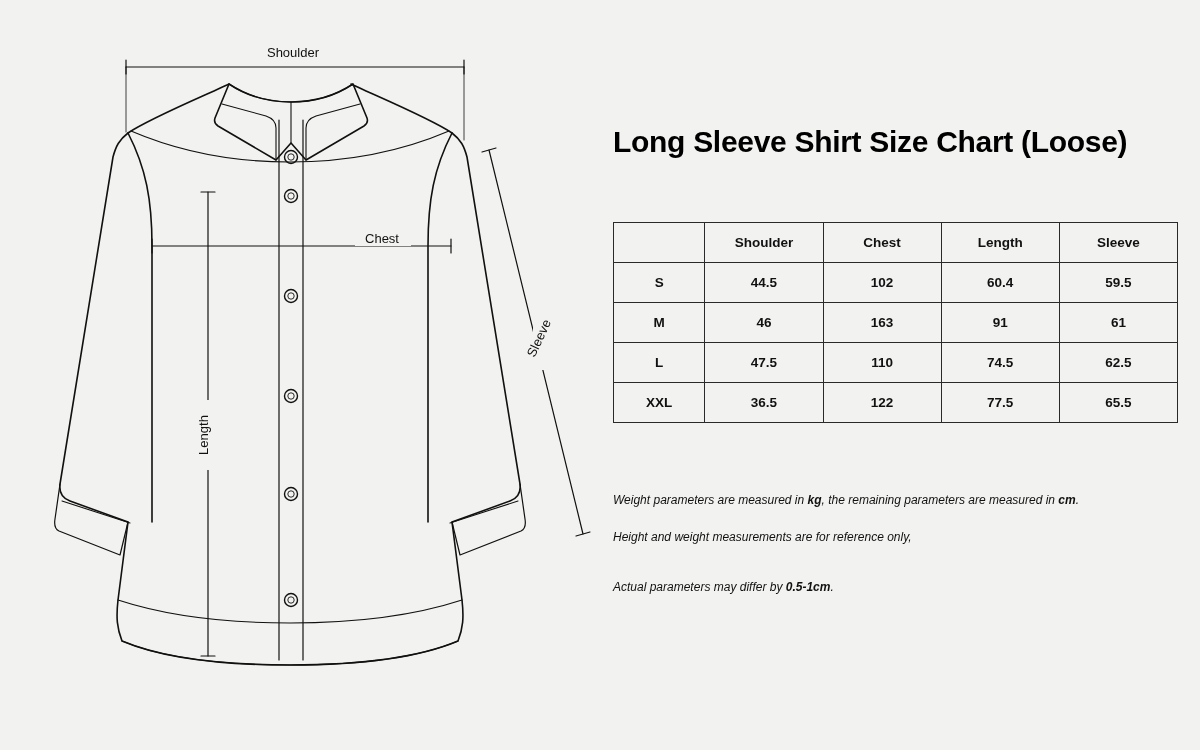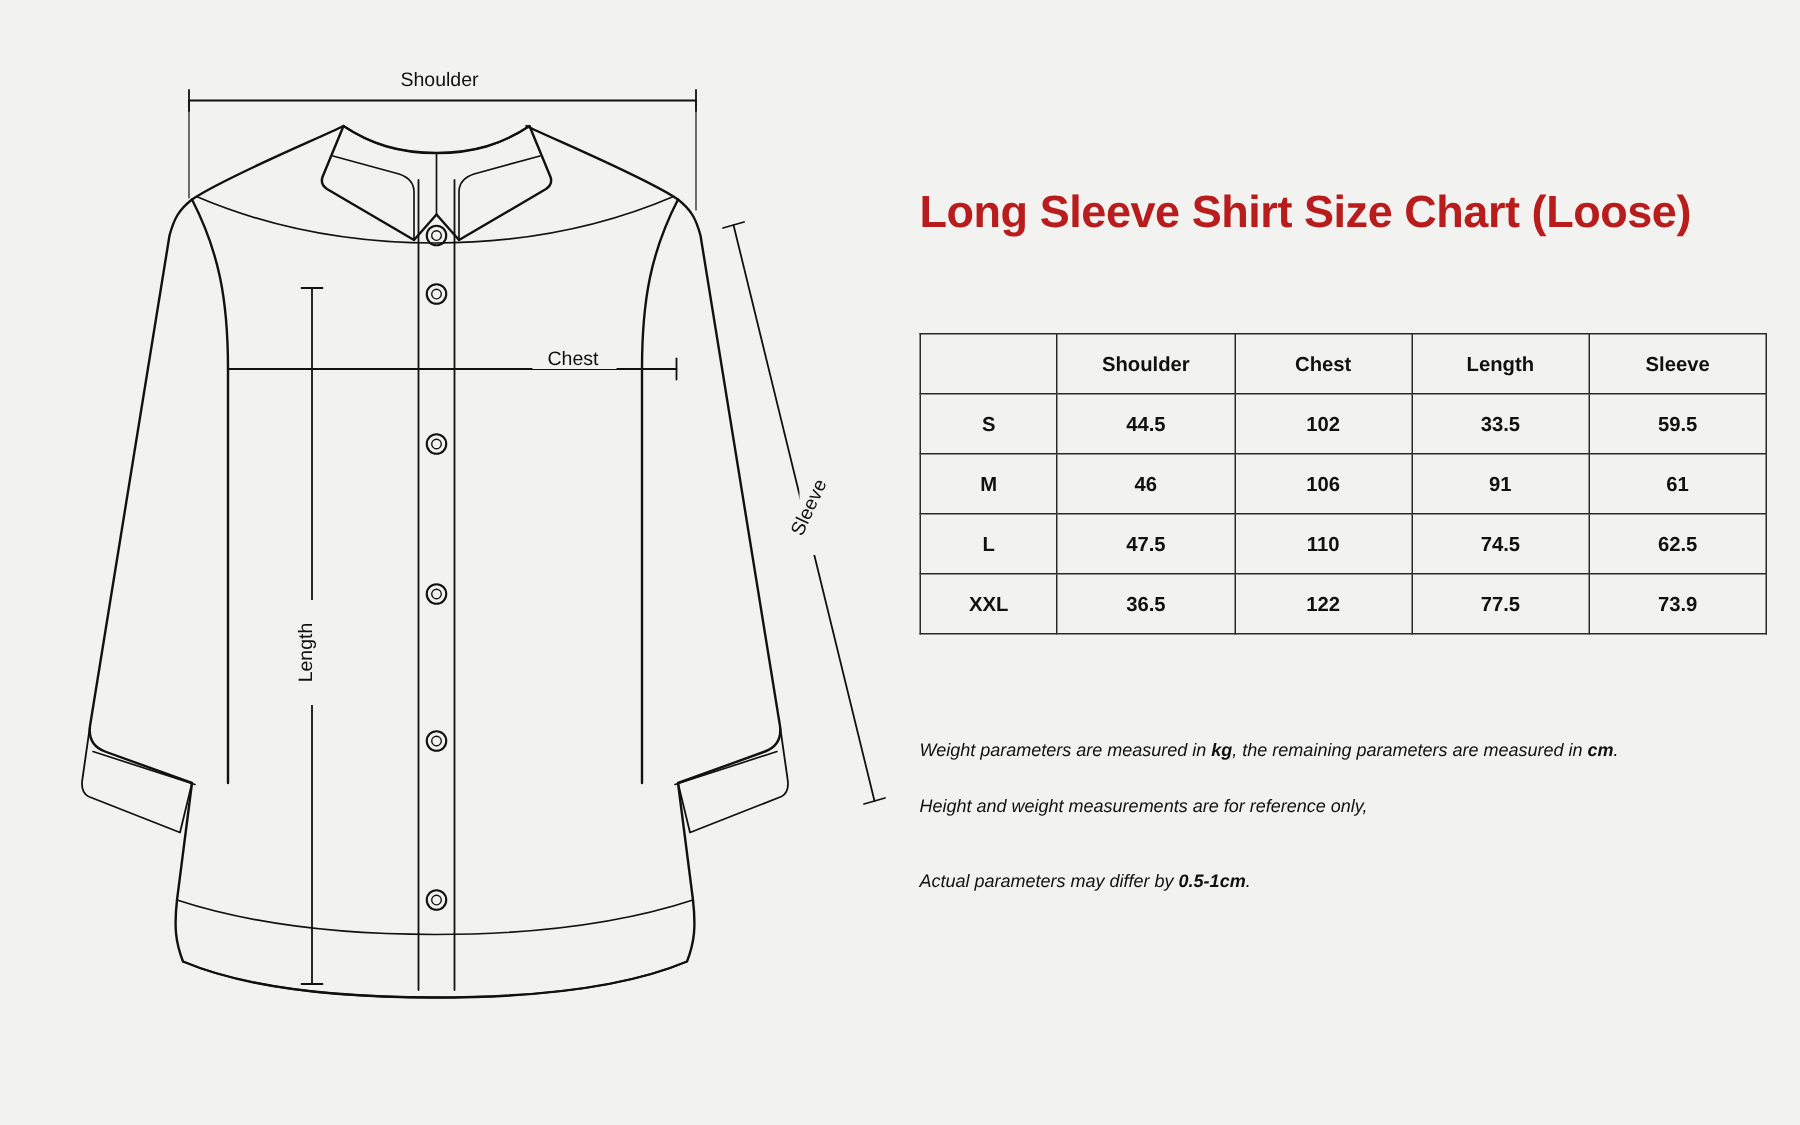--- a/index.html
+++ b/index.html
@@ -49,21 +49,21 @@
     padding: 0;
     box-sizing: border-box;
   }
   .chart-title {
     position: absolute;
     left: 13px;
     top: 125px;
     font-size: 30px;
     font-weight: bold;
     letter-spacing: -0.3px;
-    color: #b91c1c;
+    color: #000000;
     white-space: nowrap;
   }
 
   .size-table {
     position: absolute;
     left: 13px;
     top: 222px;
     width: 565px;
     border-collapse: collapse;
     background: #f2f2f0;
@@ -241,43 +241,43 @@
           <th class="mcol">Chest</th>
           <th class="mcol">Length</th>
           <th class="mcol">Sleeve</th>
         </tr>
       </thead>
       <tbody>
         <tr>
           <td class="size-cell">S</td>
           <td class="mcol">44.5</td>
           <td class="mcol">102</td>
-          <td class="mcol">33.5</td>
+          <td class="mcol">60.4</td>
           <td class="mcol">59.5</td>
         </tr>
         <tr>
           <td class="size-cell">M</td>
           <td class="mcol">46</td>
-          <td class="mcol">106</td>
+          <td class="mcol">163</td>
           <td class="mcol">91</td>
           <td class="mcol">61</td>
         </tr>
         <tr>
           <td class="size-cell">L</td>
           <td class="mcol">47.5</td>
           <td class="mcol">110</td>
           <td class="mcol">74.5</td>
           <td class="mcol">62.5</td>
         </tr>
         <tr>
           <td class="size-cell">XXL</td>
           <td class="mcol">36.5</td>
           <td class="mcol">122</td>
           <td class="mcol">77.5</td>
-          <td class="mcol">73.9</td>
+          <td class="mcol">65.5</td>
         </tr>
       </tbody>
     </table>
 
     <div class="notes">
       <div class="note"><span class="plain">Weight parameters are measured in </span><span>kg</span><span class="plain">, the remaining parameters are measured in </span><span>cm</span><span class="plain">.</span></div>
 
       <div class="note note-multiline"><span class="plain">Height and weight measurements are for reference only,</span><br></div>
 
       <div class="note"><span class="plain">Actual parameters may differ by </span><span>0.5-1cm</span><span class="plain">.</span></div>

